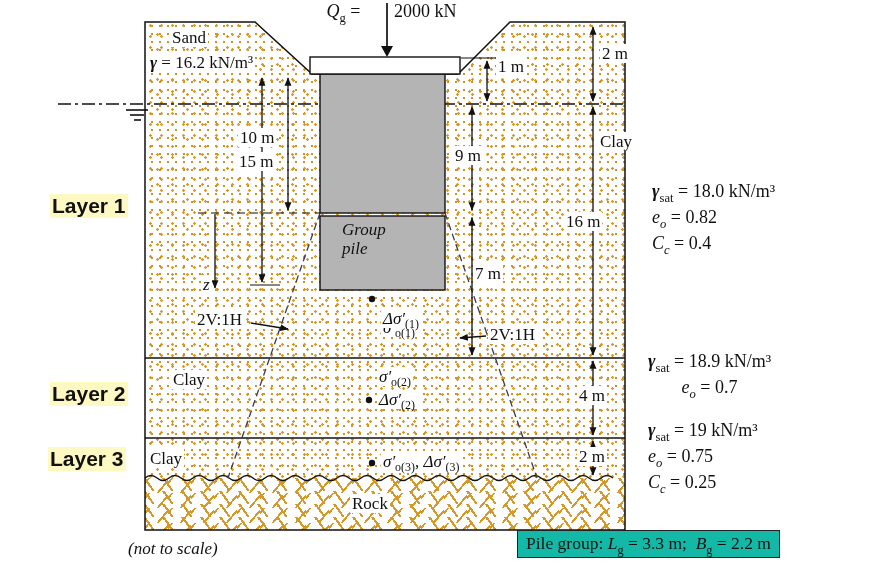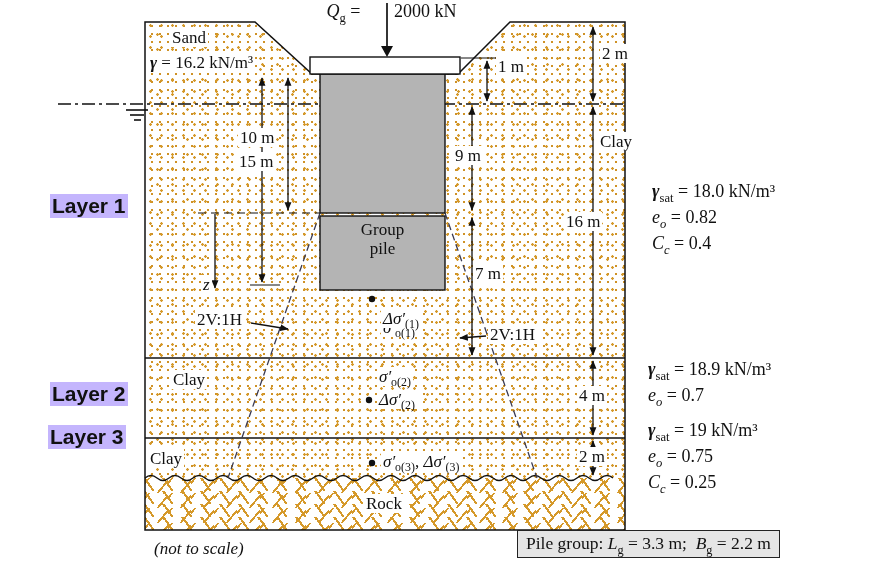--- a/index.html
+++ b/index.html
@@ -19,26 +19,26 @@
   .rock { position:absolute; left:145px; top:478px; width:480px; height:52px;
     background-color:#fff;
     background-image:
       repeating-linear-gradient(55deg, transparent 0 6px, #d5992a 6px 8px, transparent 8px 15px),
       repeating-linear-gradient(-50deg, transparent 0 7px, #d5992a 7px 9px, transparent 9px 16px);
     background-size: 19px 13px, 23px 15px; }
   svg.overlay { position:absolute; left:0; top:0; }
   .lbl { position:absolute; font-size:17px; line-height:1.12; white-space:nowrap; }
   .bg  { background:#fff; padding:0 2px; }
   .it  { font-style:italic; }
-  .center { text-align:center; }
+  .center { text-align:left;font-style:italic; }
   .lbl sub, .props sub, .box sub { font-size:0.7em; line-height:0; }
   .tag { position:absolute; font-family:"Liberation Sans", sans-serif; font-weight:bold;
-         font-size:21px; background:#c4b5fd; padding:0 2px; white-space:nowrap;text-align:right; }
+         font-size:21px; background:#fef9c3; padding:0 2px; white-space:nowrap;text-align:right; }
   .props { position:absolute; font-size:18px; line-height:1.45; white-space:nowrap; }
-  .box { position:absolute; border:1.6px solid #222; background:#e5e5e5;
+  .box { position:absolute; border:1.6px solid #222; background:#14b8a6;
          padding:2px 8px 3px 8px; font-size:17.5px; white-space:nowrap; }
 </style>
 </head>
 <body>
 
 <div class="fig">
 
   <div class="soil"></div>
 
   <div class="rock"></div>
@@ -102,26 +102,26 @@
   <div class="lbl" style="left:394px; top:1px; font-size:18px;">2000 kN</div>
 
   <div class="lbl bg" style="left:170px; top:28px;">Sand</div>
   <div class="lbl bg" style="left:112px; top:53px;margin-left:36px;">
     <b class="it">γ</b><span> = 16.2 kN/m³</span>
   </div>
 
 
   <div class="tag" style="left:50px; top:194px;">Layer 1</div>
   <div class="tag" style="left:50px; top:382px;">Layer 2</div>
-  <div class="tag" style="left:48px; top:425px;">Layer 3</div>
+  <div class="tag" style="left:48px; top:447px;">Layer 3</div>
 
   <div class="lbl bg" style="left:598px; top:132px;">Clay</div>
   <div class="lbl bg" style="left:171px; top:370px;">Clay</div>
   <div class="lbl bg" style="left:148px; top:449px;">Clay</div>
-  <div class="lbl bg" style="left:364px; top:494px;">Rock</div>
+  <div class="lbl bg" style="left:350px; top:494px;">Rock</div>
 
   <div class="lbl center" style="left:342px; top:220px; width:81px;">
     <div>Group</div>
     <div>pile</div>
   </div>
 
   <div class="lbl bg it" style="left:201px; top:275px;">z</div>
   <div class="lbl bg" style="left:195px; top:310px;">2V:1H</div>
   <div class="lbl bg" style="left:488px; top:325px;">2V:1H</div>
 
@@ -149,28 +149,28 @@
   </div>
   <div class="lbl bg" style="left:381px; top:452px;">
     <span class="it">σ′</span><sub>o(3)</sub><span>, </span><span class="it">Δσ′</span><sub>(3)</sub>
   </div>
 
   <div class="props" style="left:652px; top:178px;">
     <div><b class="it">γ</b><sub>sat</sub><span> = 18.0 kN/m³</span></div>
     <div><span class="it">e</span><sub class="it">o</sub><span> = 0.82</span></div>
     <div><span class="it">C</span><sub class="it">c</sub><span> = 0.4</span></div>
   </div>
-  <div class="props" style="left:648px; top:356px;">
+  <div class="props" style="left:648px; top:348px;text-align:center;">
     <div><b class="it">γ</b><sub>sat</sub><span> = 18.9 kN/m³</span></div>
     <div><span class="it">e</span><sub class="it">o</sub><span> = 0.7</span></div>
   </div>
   <div class="props" style="left:648px; top:417px;">
     <div><b class="it">γ</b><sub>sat</sub><span> = 19 kN/m³</span></div>
     <div><span class="it">e</span><sub class="it">o</sub><span> = 0.75</span></div>
     <div><span class="it">C</span><sub class="it">c</sub><span> = 0.25</span></div>
   </div>
 
-  <div class="lbl it" style="left:154px; top:539px;">(not to scale)</div>
+  <div class="lbl it" style="left:128px; top:539px;">(not to scale)</div>
   <div class="box" style="left:517px; top:530px;">
     <span>Pile group: </span><span class="it">L</span><sub>g</sub><span> = 3.3 m;&nbsp; </span><span class="it">B</span><sub>g</sub><span> = 2.2 m</span>
   </div>
 
 </div>
 
 </body></html>

